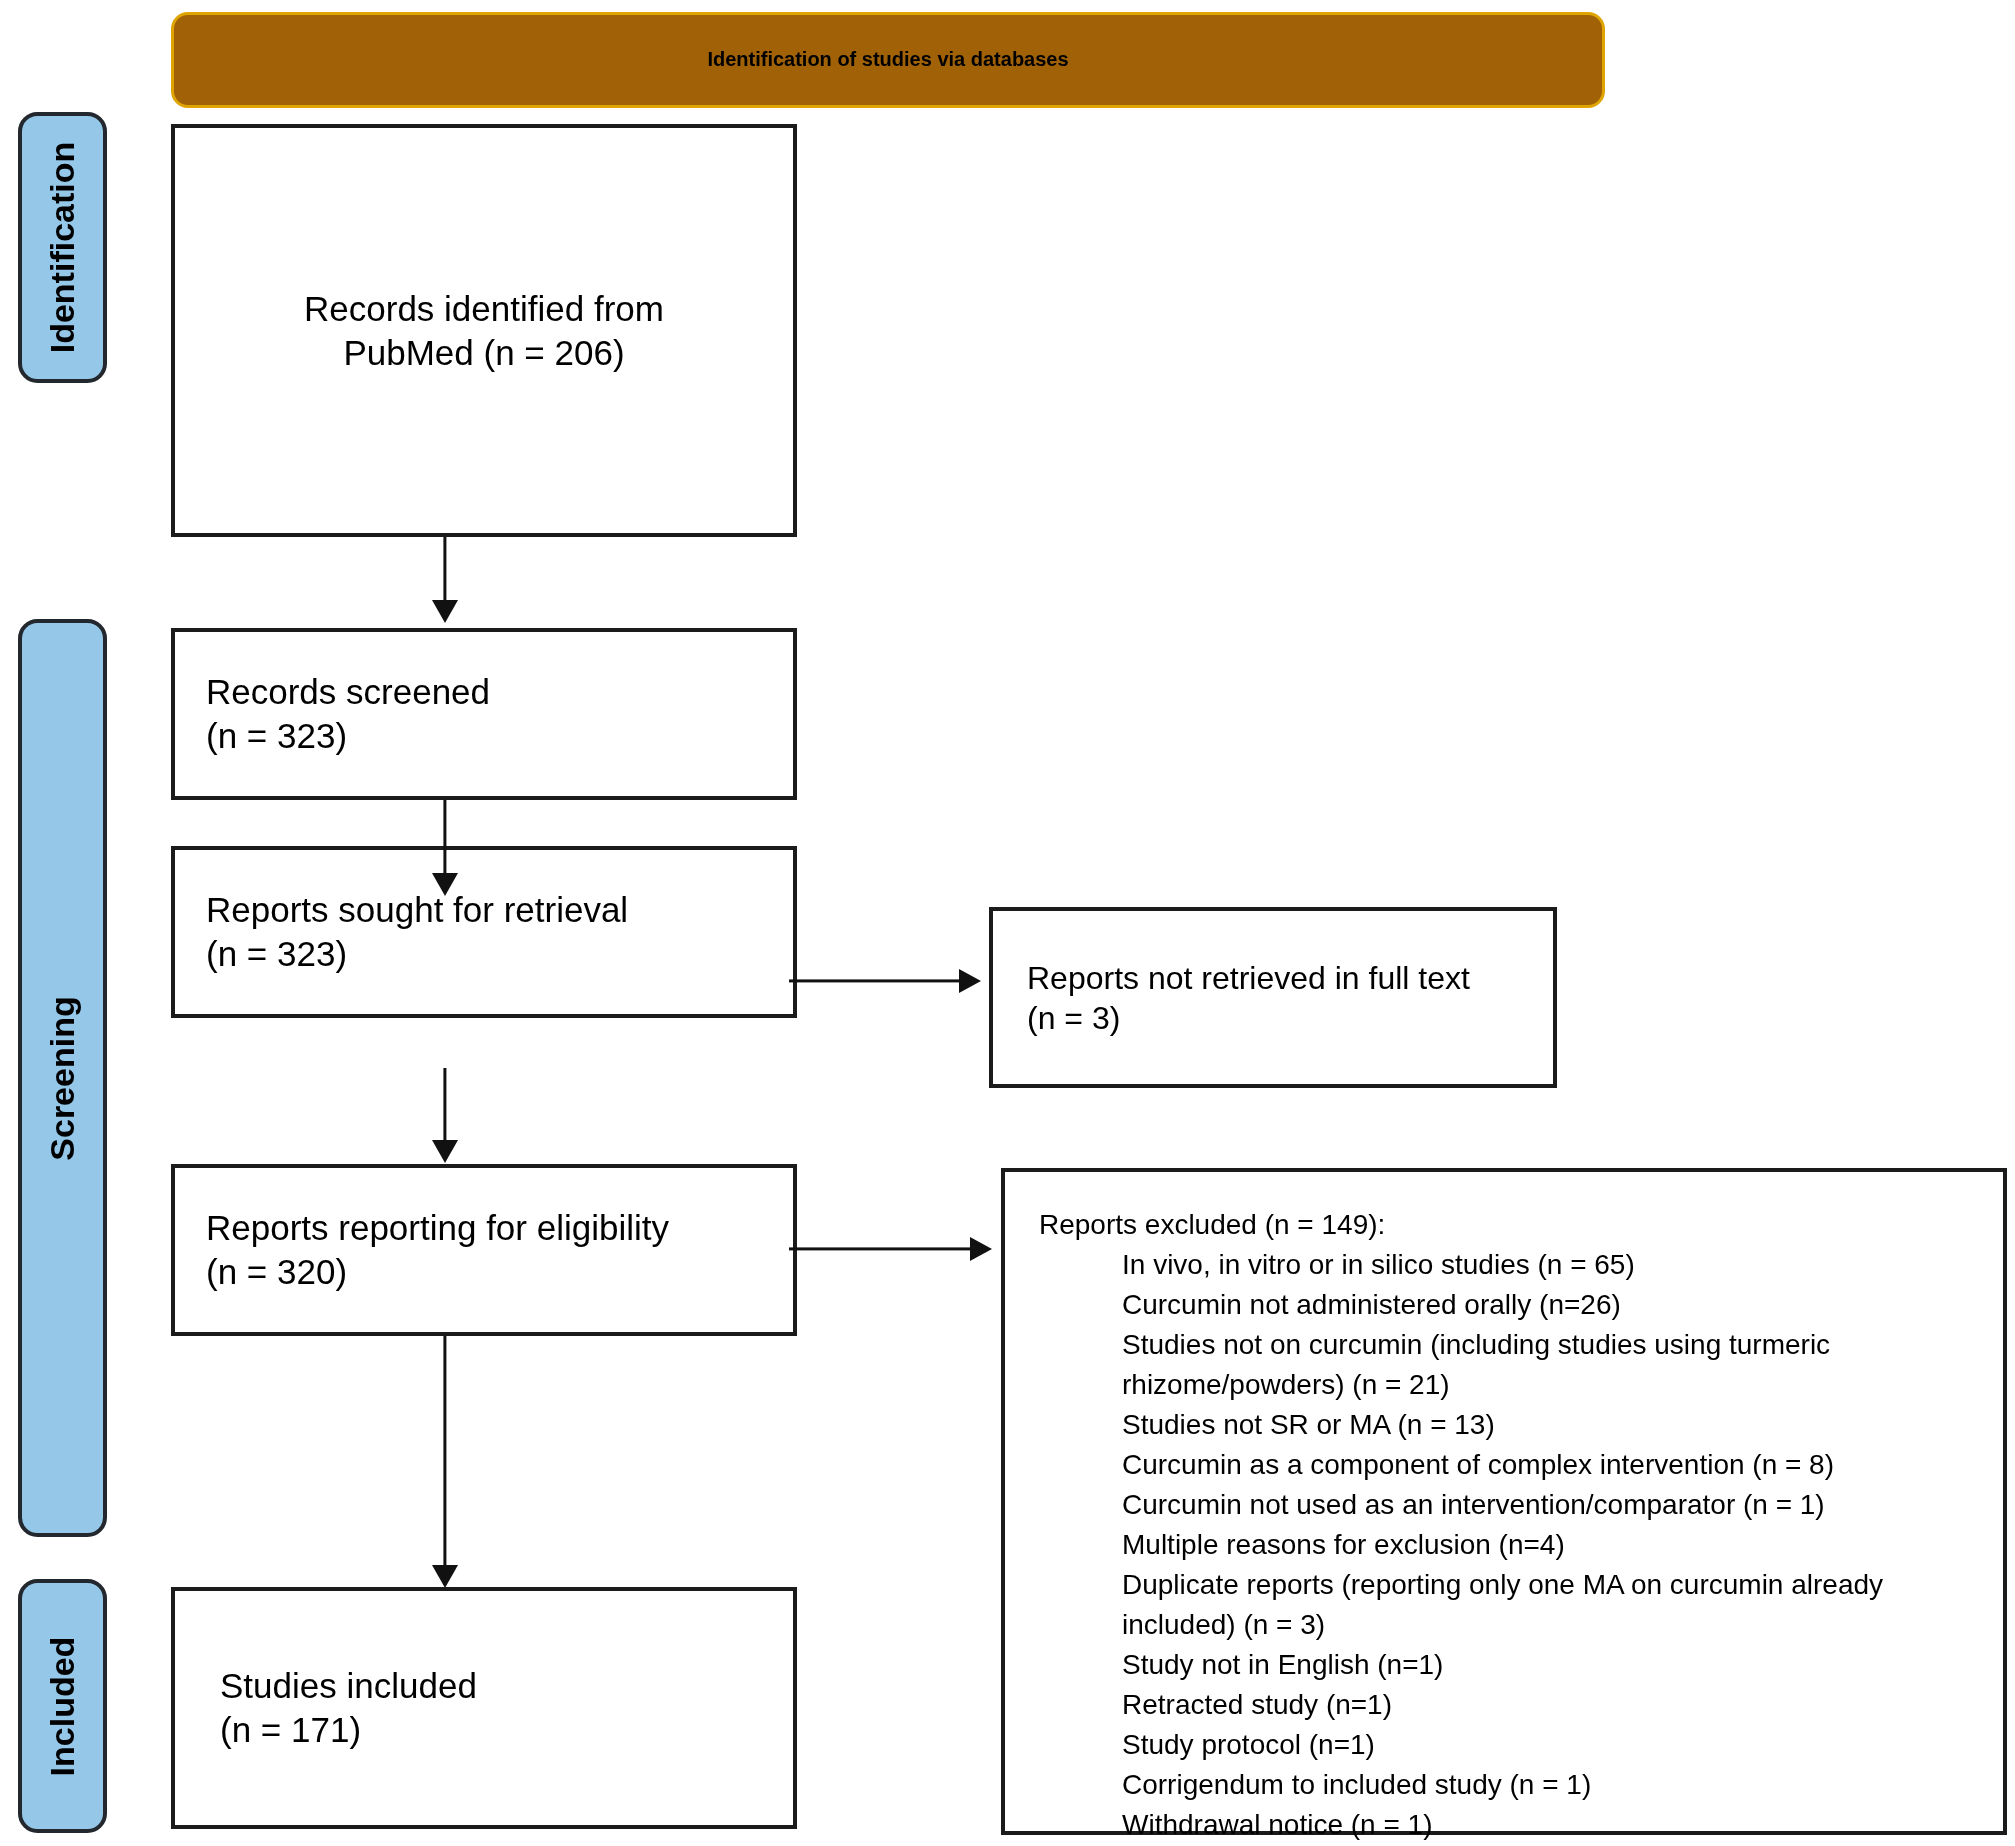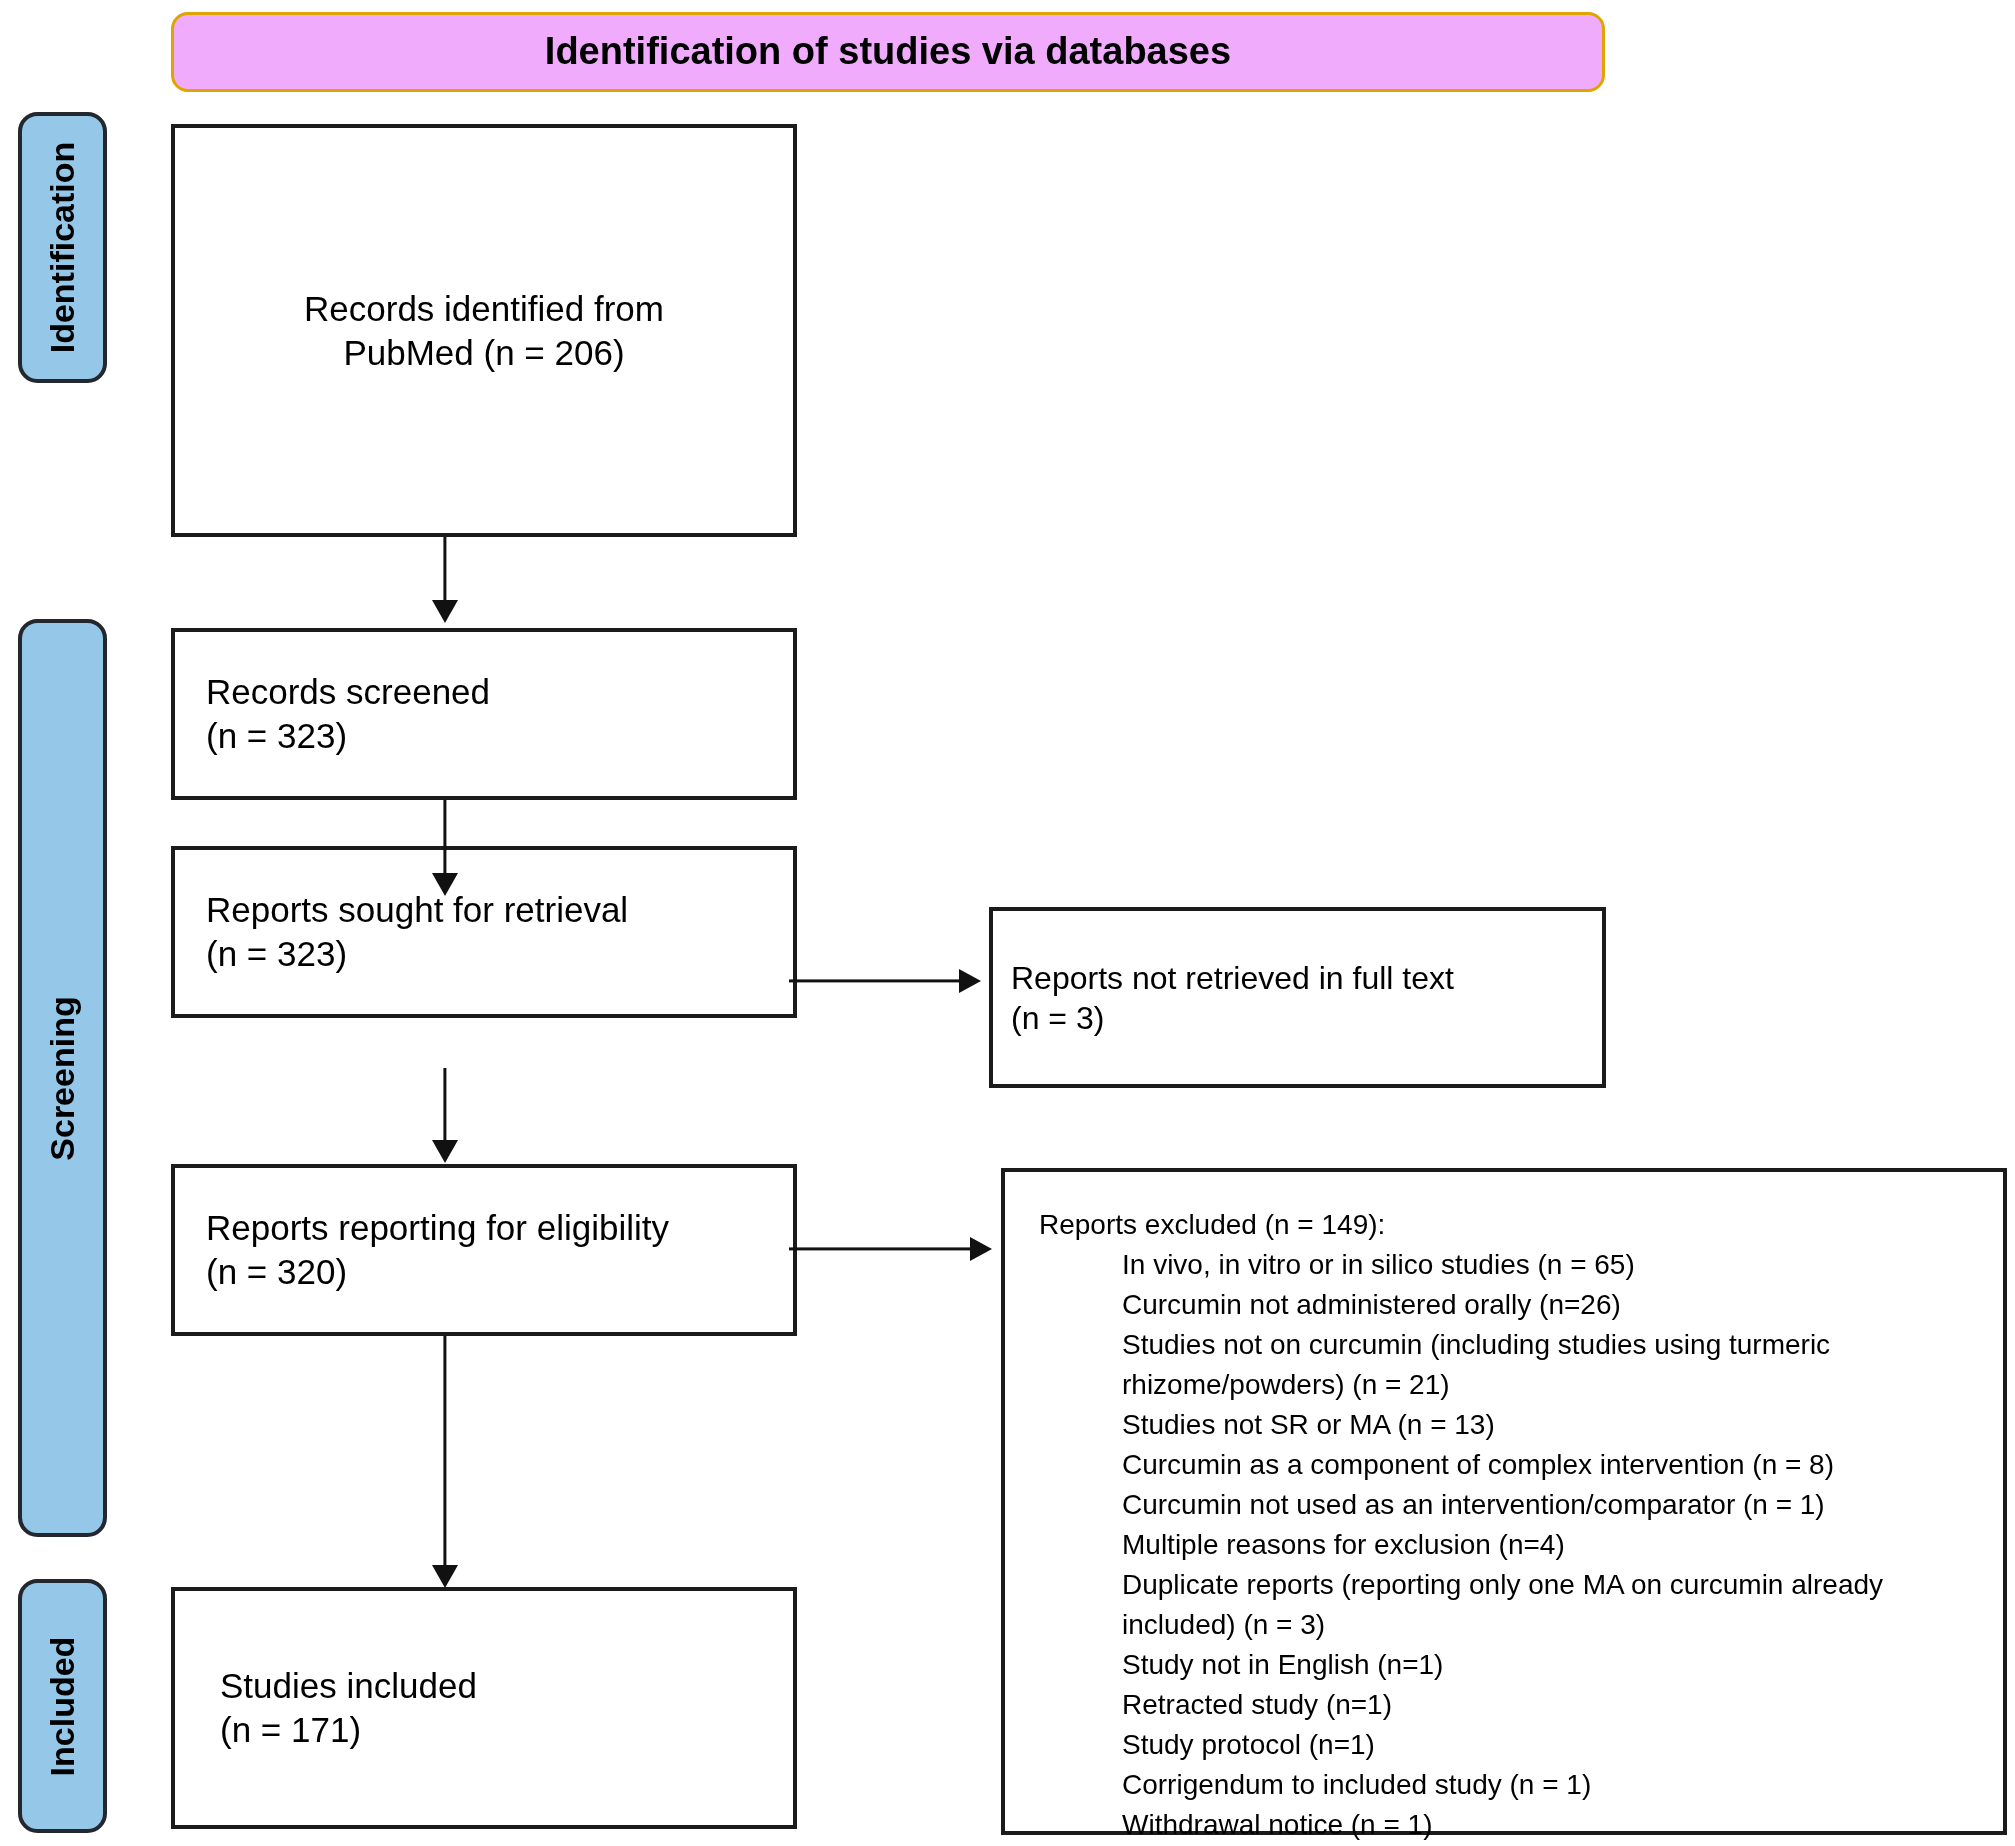--- a/index.html
+++ b/index.html
@@ -10,27 +10,27 @@
     background: #ffffff;
     font-family: "Liberation Sans", sans-serif;
     color: #000000;
     overflow: hidden;
   }
 
   
   .banner {
     position: absolute;
     left: 171px; top: 11.6px;
-    width: 1434px; height: 80px;
-    background: #f0abfc;
+    width: 1434px; height: 96px;
+    background: #a16207;
     border: 3.2px solid #DFA400;
     border-radius: 17px;
     box-sizing: border-box;
     display: flex; align-items: center; justify-content: center;
-    font-size: 38px; font-weight: bold;
+    font-size: 20px; font-weight: bold;
   }
 
   
   .stage {
     position: absolute;
     left: 18px; width: 89px;
     background: #95C7E9;
     border: 4.5px solid #22282E;
     border-radius: 19.4px;
     box-sizing: border-box;
@@ -53,21 +53,21 @@
     box-sizing: border-box;
     display: flex; flex-direction: column; justify-content: center;
     font-size: 35px; line-height: 1.25; margin-left: 8px;
   }
   .box .bl { white-space: nowrap; }
   .box.b1 { left: 163px; top: 124px;  width: 626px; height: 413px; align-items: center; text-align: center; }
   .box.b2 { left: 163px; top: 628px;  width: 626px; height: 172px; padding-left: 31px; }
   .box.b3 { left: 163px; top: 846px; width: 626px; height: 172px; padding-left: 31px; }
   .box.b4 { left: 163px; top: 1164px; width: 626px; height: 172px; padding-left: 31px; }
   .box.b5 { left: 163px; top: 1587px; width: 626px; height: 242px; padding-left: 45px; }
-  .box.ra { left: 981px; top: 907px; width: 617px; height: 181px; padding-left: 18px; font-size: 32px; }
+  .box.ra { left: 981px; top: 907px; width: 568px; height: 181px; padding-left: 34px; font-size: 32px; }
 
   
   .box.rb {
     left: 993px; top: 1168px;
     width: 1006px; height: 667px;
     justify-content: flex-start;
     padding: 33px 78px 13px 34px;
     font-size: 28px; line-height: 40px;
   }
   .rb-title { }

